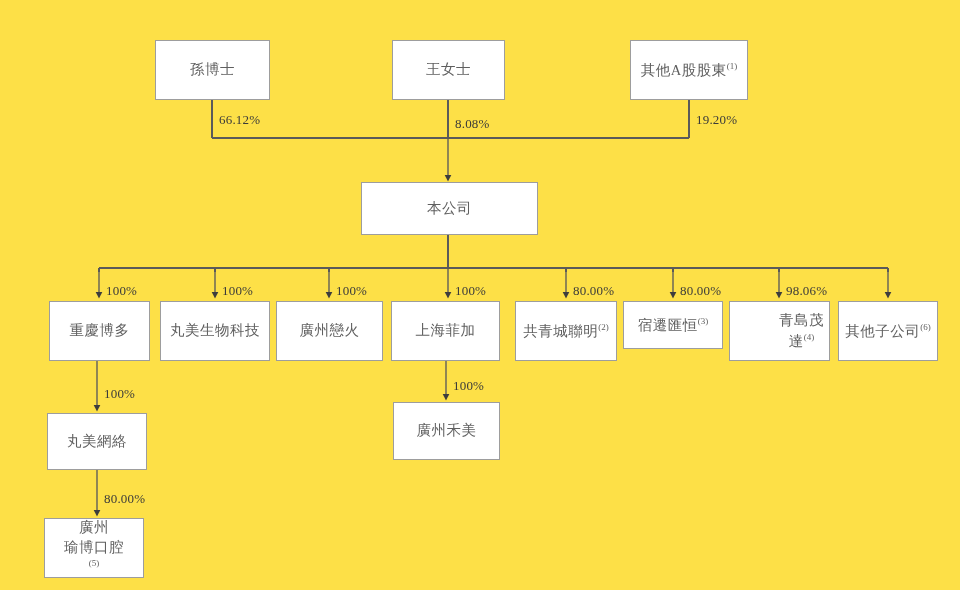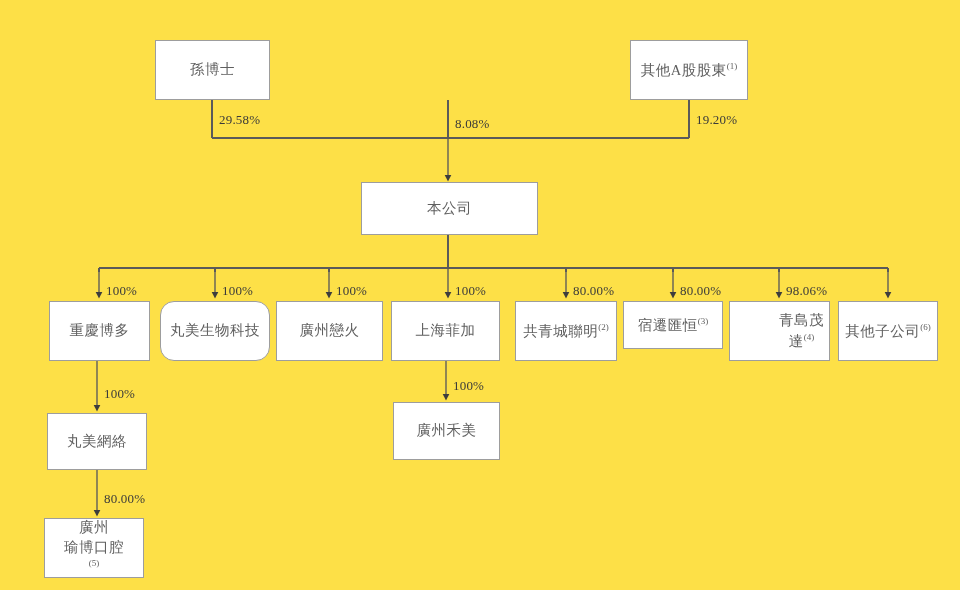--- a/index.html
+++ b/index.html
@@ -104,37 +104,40 @@
       <path d="M97,361 L97,408" marker-end="url(#arrowhead)"></path>
       <path d="M97,470 L97,513" marker-end="url(#arrowhead)"></path>
       <path d="M446,361 L446,397" marker-end="url(#arrowhead)"></path>
     </g>
   </svg>
 
   <div class="node-box" style="left:155px; top:40px; width:115px; height:60px;">
     <span class="label-text">孫博士</span>
   </div>
 
+  <div class="node-box" style="left:392px; top:40px; width:113px; height:60px;">
+    <span class="label-text">王女士</span>
+  </div>
 
   <div class="node-box" style="left:630px; top:40px; width:118px; height:60px;">
     <span><span class="label-text" style="display:inline">其他A股股東</span><sup>(1)</sup></span>
   </div>
 
-  <div class="edge-label" style="left:219px; top:112px;">29.58%</div>
+  <div class="edge-label" style="left:219px; top:112px;">66.12%</div>
   <div class="edge-label" style="left:455px; top:116px;">8.08%</div>
   <div class="edge-label" style="left:696px; top:112px;">19.20%</div>
 
   <div class="node-box" style="left:361px; top:182px; width:177px; height:53px;">
     <span class="label-text">本公司</span>
   </div>
 
   <div class="node-box" style="left:49px; top:301px; width:101px; height:60px;">
     <span class="label-text">重慶博多</span>
   </div>
-  <div class="node-box" style="left:160px; top:301px; width:110px; height:60px;border-radius:14px;">
+  <div class="node-box" style="left:160px; top:301px; width:110px; height:60px;">
     <span class="label-text">丸美生物科技</span>
   </div>
   <div class="node-box" style="left:276px; top:301px; width:107px; height:60px;">
     <span class="label-text">廣州戀火</span>
   </div>
   <div class="node-box" style="left:391px; top:301px; width:109px; height:60px;">
     <span class="label-text">上海菲加</span>
   </div>
   <div class="node-box" style="left:515px; top:301px; width:102px; height:60px;">
     <span><span class="label-text" style="display:inline">共青城聯明</span><sup>(2)</sup></span>

